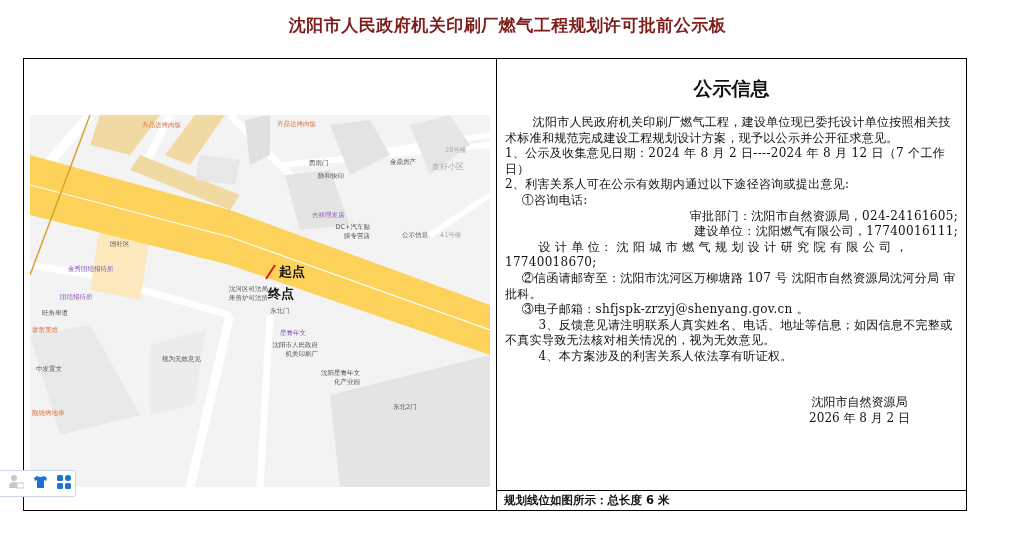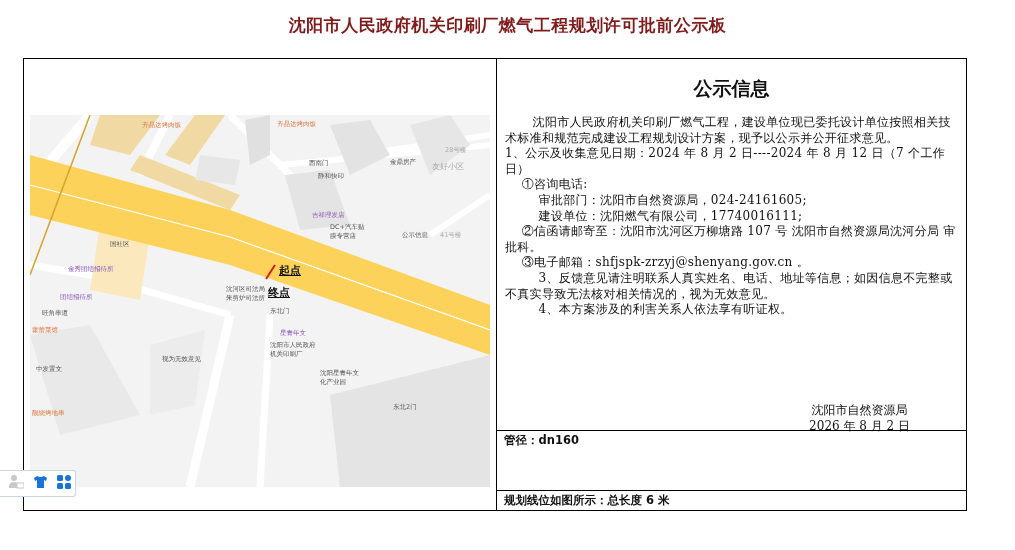--- a/index.html
+++ b/index.html
@@ -11,32 +11,32 @@
            border:1.5px solid #000; box-sizing:border-box; }
   .map-cell { position:absolute; left:0; top:0; width:473px; height:100%;
               border-right:1.5px solid #000; box-sizing:border-box; }
   .map { position:absolute; left:6px; top:56px; width:460px; height:372px; overflow:hidden; background:#f2f2f2; }
   .info { position:absolute; left:473px; top:0; right:0; height:100%; }
   .info-main { position:absolute; left:0; top:0; right:0; height:371px; padding:0 8px; box-sizing:border-box; }
   .info-title { text-align:center; font-family:"DejaVu Sans","Liberation Sans",sans-serif; font-weight:bold; font-size:19px; margin-top:17px; margin-bottom:13px; }
   .p { font-size:12px; line-height:15.6px; margin:0; white-space:normal; letter-spacing:0.3px; }
   .ind1 { text-indent:2.3em; }
   .ind2 { padding-left:1.4em; }
-  .ind3 { padding-left:2.8em; }
-  .sign { position:absolute; right:56px; top:336px; text-align:center; font-size:12px; line-height:15.6px;margin-top:8px; }
+  .ind3 { padding-left:2.8em;text-align:right; }
+  .sign { position:absolute; right:56px; top:336px; text-align:center; font-size:12px; line-height:15.6px; }
   .row { position:absolute; left:0; right:0; height:20px; border-top:1.5px solid #000; box-sizing:border-box;
          font-family:"DejaVu Sans","Liberation Sans",sans-serif; font-weight:bold; font-size:11.5px; line-height:19px; padding-left:7px; }
   .widget { position:absolute; left:0; top:470px; width:76px; height:27px; border:1px solid #c9d6e6; border-left:none;
             background:#fff; border-radius:0 3px 3px 0; box-sizing:border-box; display:flex; align-items:center; gap:9px; padding-left:8px; }
-  .poi { position:absolute; font-family:"DejaVu Sans","Liberation Sans",sans-serif; font-size:6.5px; white-space:nowrap; }
+  .poi { position:absolute; font-family:"DejaVu Sans","Liberation Sans",sans-serif; font-size:6.5px; white-space:nowrap;text-align:right; }
   .poi.orange { color:#d9733a; }
   .poi.purple { color:#8a58b8; }
   .poi.gray { color:#555; }
   .poi.light { color:#aaa; }
-  .marker-lbl { position:absolute; font-size:11px; font-weight:bold; color:#111; font-family:"DejaVu Serif","Liberation Serif",serif;text-decoration:underline; }
+  .marker-lbl { position:absolute; font-size:13px; font-weight:bold; color:#111; font-family:"DejaVu Serif","Liberation Serif",serif; }
 </style>
 </head>
 <body>
 
 <div class="title">沈阳市人民政府机关印刷厂燃气工程规划许可批前公示板</div>
 
 <div class="board">
   <div class="map-cell">
     <div class="map">
       <svg width="460" height="372" viewBox="0 0 460 372" style="position:absolute;left:0;top:0">
@@ -101,33 +101,34 @@
       <span class="poi gray" style="left:290px;top:254px;width:40px;white-space:normal">沈阳星青年文化产业园</span>
       <span class="poi gray" style="left:363px;top:288px">东北2门</span>
     </div>
   </div>
 
   <div class="info">
     <div class="info-main">
       <div class="info-title">公示信息</div>
       <p class="p ind1">沈阳市人民政府机关印刷厂燃气工程，建设单位现已委托设计单位按照相关技术标准和规范完成建设工程规划设计方案，现予以公示并公开征求意见。</p>
       <p class="p">1、公示及收集意见日期：2024 年 8 月 2 日----2024 年 8 月 12 日（7 个工作日）</p>
+      <p class="p">2、利害关系人可在公示有效期内通过以下途径咨询或提出意见:</p>
       <p class="p ind2">①咨询电话:</p>
       <p class="p ind3">审批部门：沈阳市自然资源局，024-24161605;</p>
       <p class="p ind3">建设单位：沈阳燃气有限公司，17740016111;</p>
+      <p class="p" style="text-indent:2.8em">设 计 单 位： 沈 阳 城 市 燃 气 规 划 设 计 研 究 院 有 限 公 司 ，17740018670;</p>
       <p class="p" style="text-indent:1.4em">②信函请邮寄至：沈阳市沈河区万柳塘路 107 号 沈阳市自然资源局沈河分局 审批科。</p>
       <p class="p ind2">③电子邮箱：shfjspk-zrzyj@shenyang.gov.cn 。</p>
       <p class="p" style="text-indent:2.8em">3、反馈意见请注明联系人真实姓名、电话、地址等信息；如因信息不完整或不真实导致无法核对相关情况的，视为无效意见。</p>
       <p class="p" style="text-indent:2.8em">4、本方案涉及的利害关系人依法享有听证权。</p>
       <div class="sign">
         <div>沈阳市自然资源局</div>
         <div>2026 年 8 月 2 日</div>
       </div>
     </div>
-    <div class="row" style="top:371px">管径：dn160</div>
     <div class="row" style="top:431px">规划线位如图所示：总长度 6 米</div>
   </div>
 </div>
 
 <div class="widget">
   <span>
     <svg width="16" height="16" viewBox="0 0 16 16">
         <circle cx="6" cy="4" r="3" fill="#c8c8c8"></circle>
         <path d="M1 13 Q1 8 6 8 Q9 8 10 10 L10 14 L1 14Z" fill="#c8c8c8"></path>
         <rect x="9" y="9" width="7" height="5" fill="#fff" stroke="#c8c8c8" stroke-width="1"></rect>

